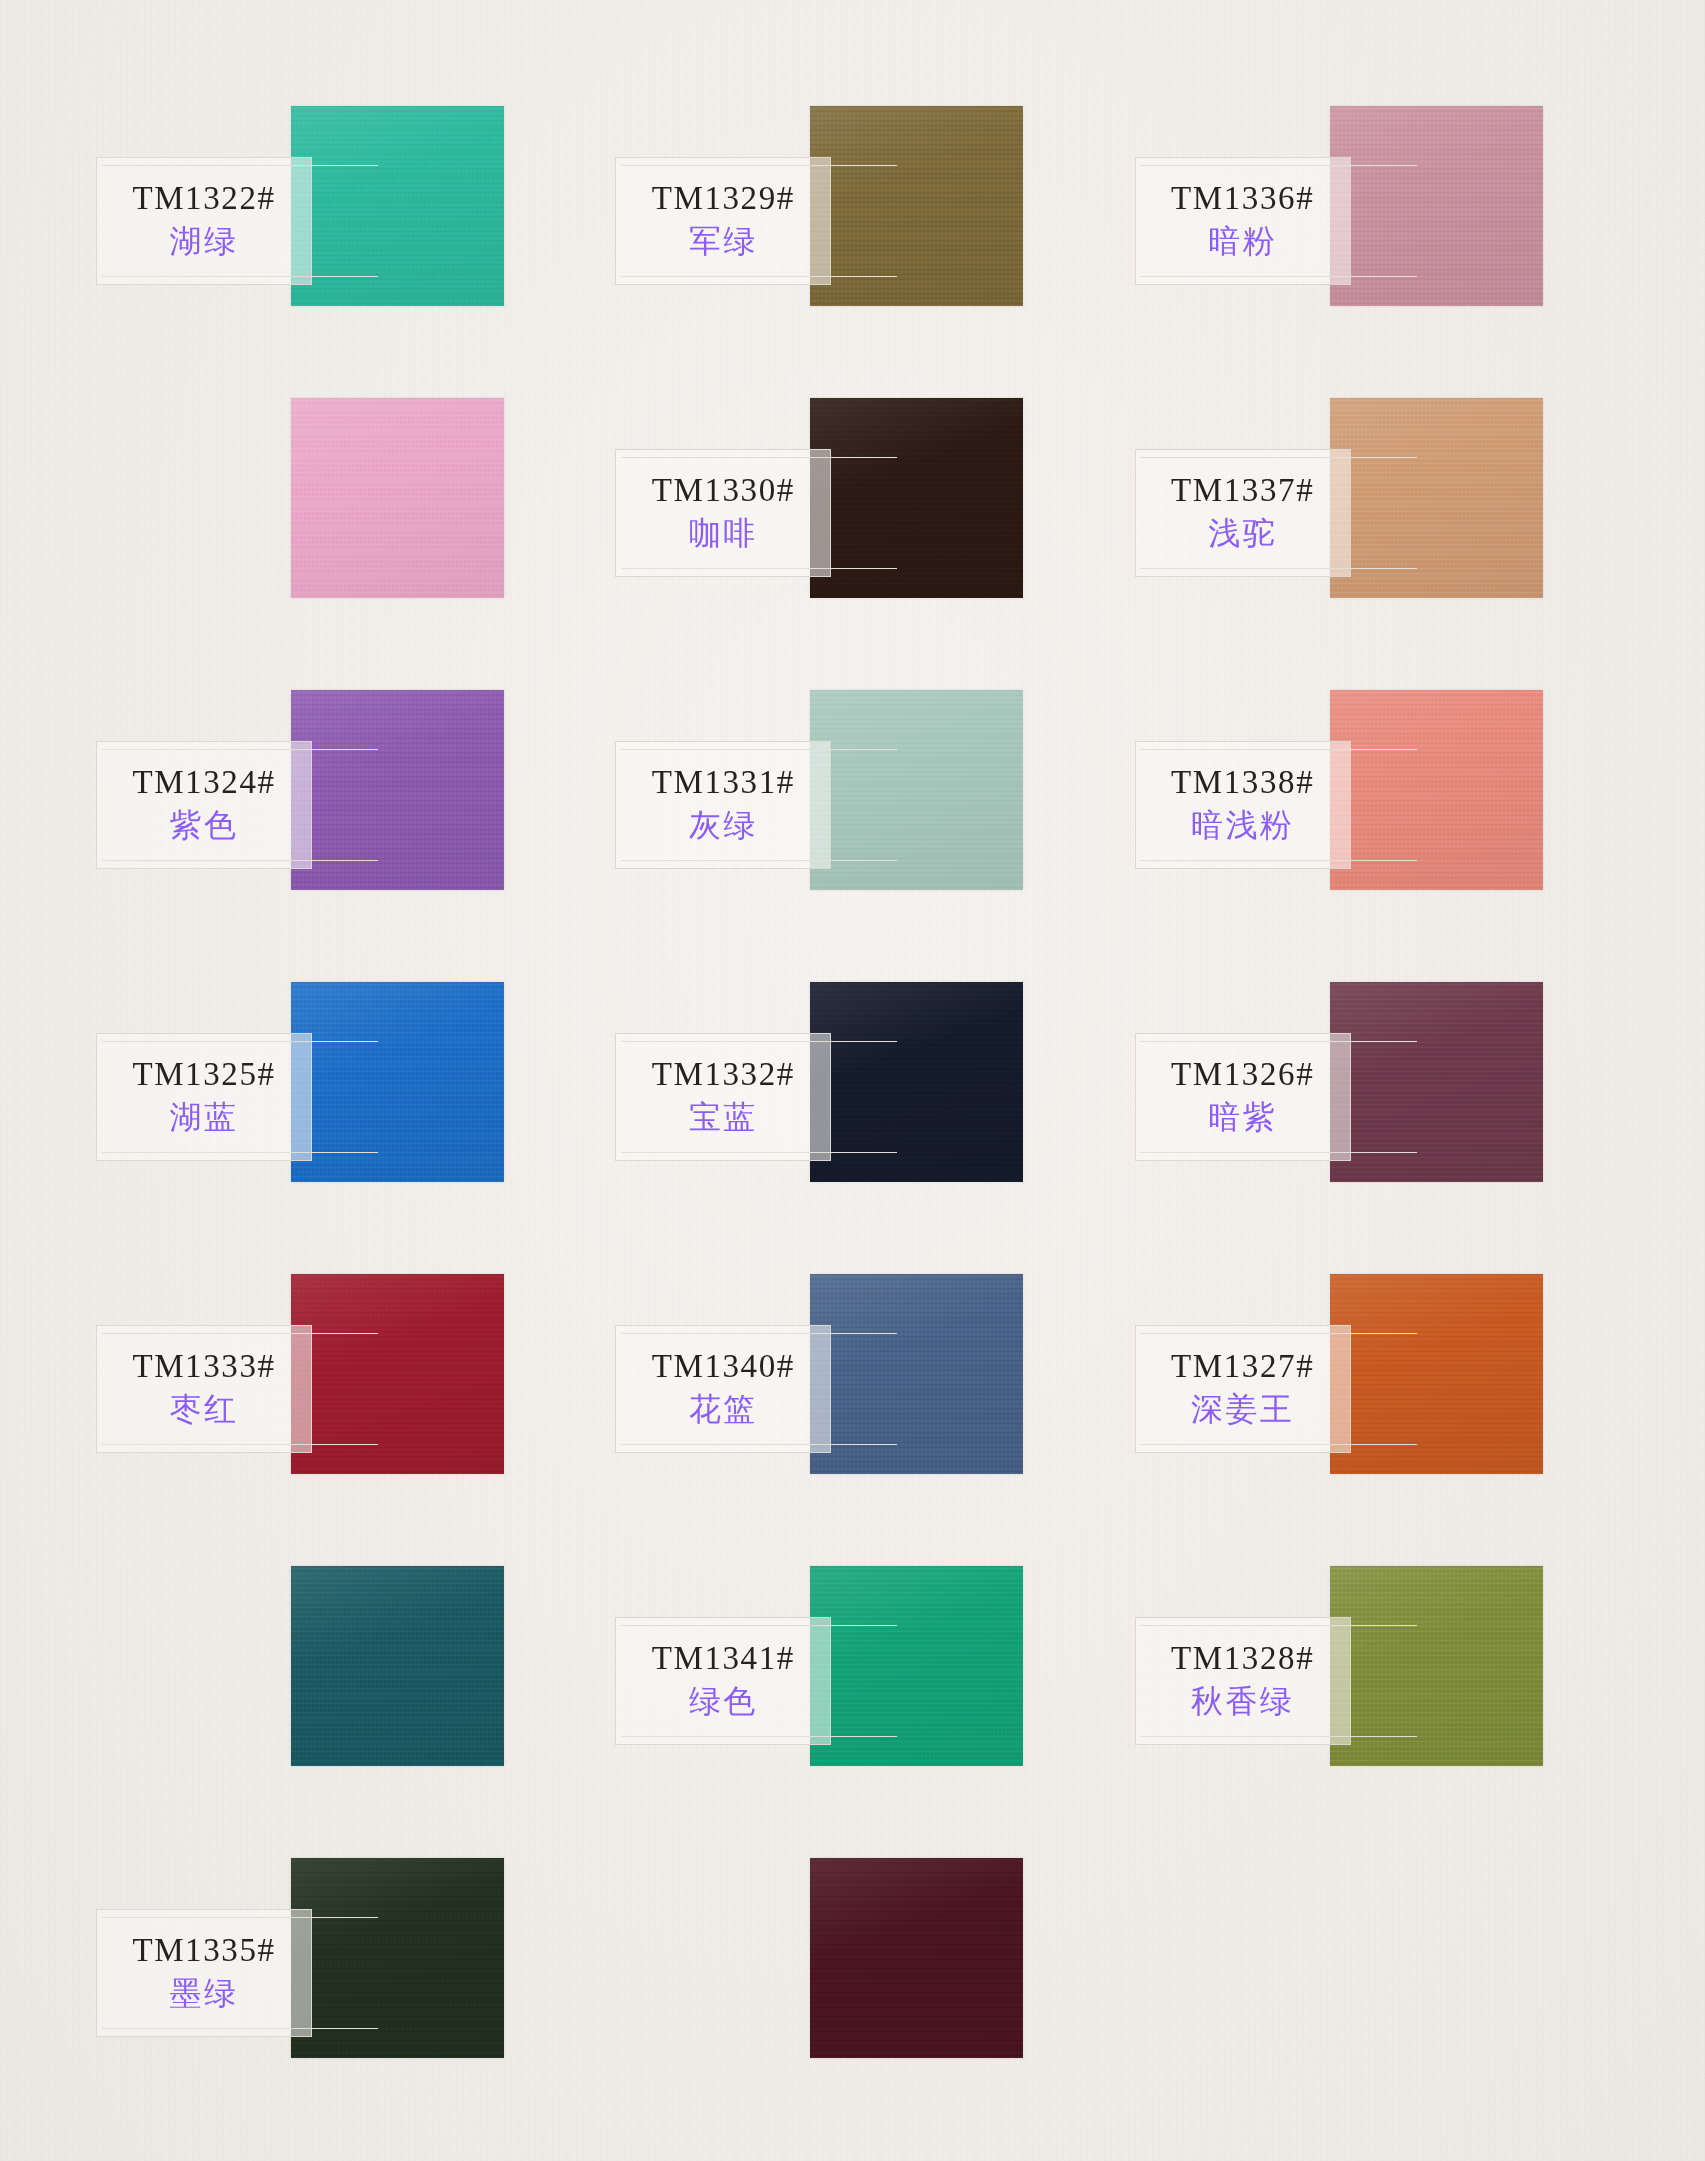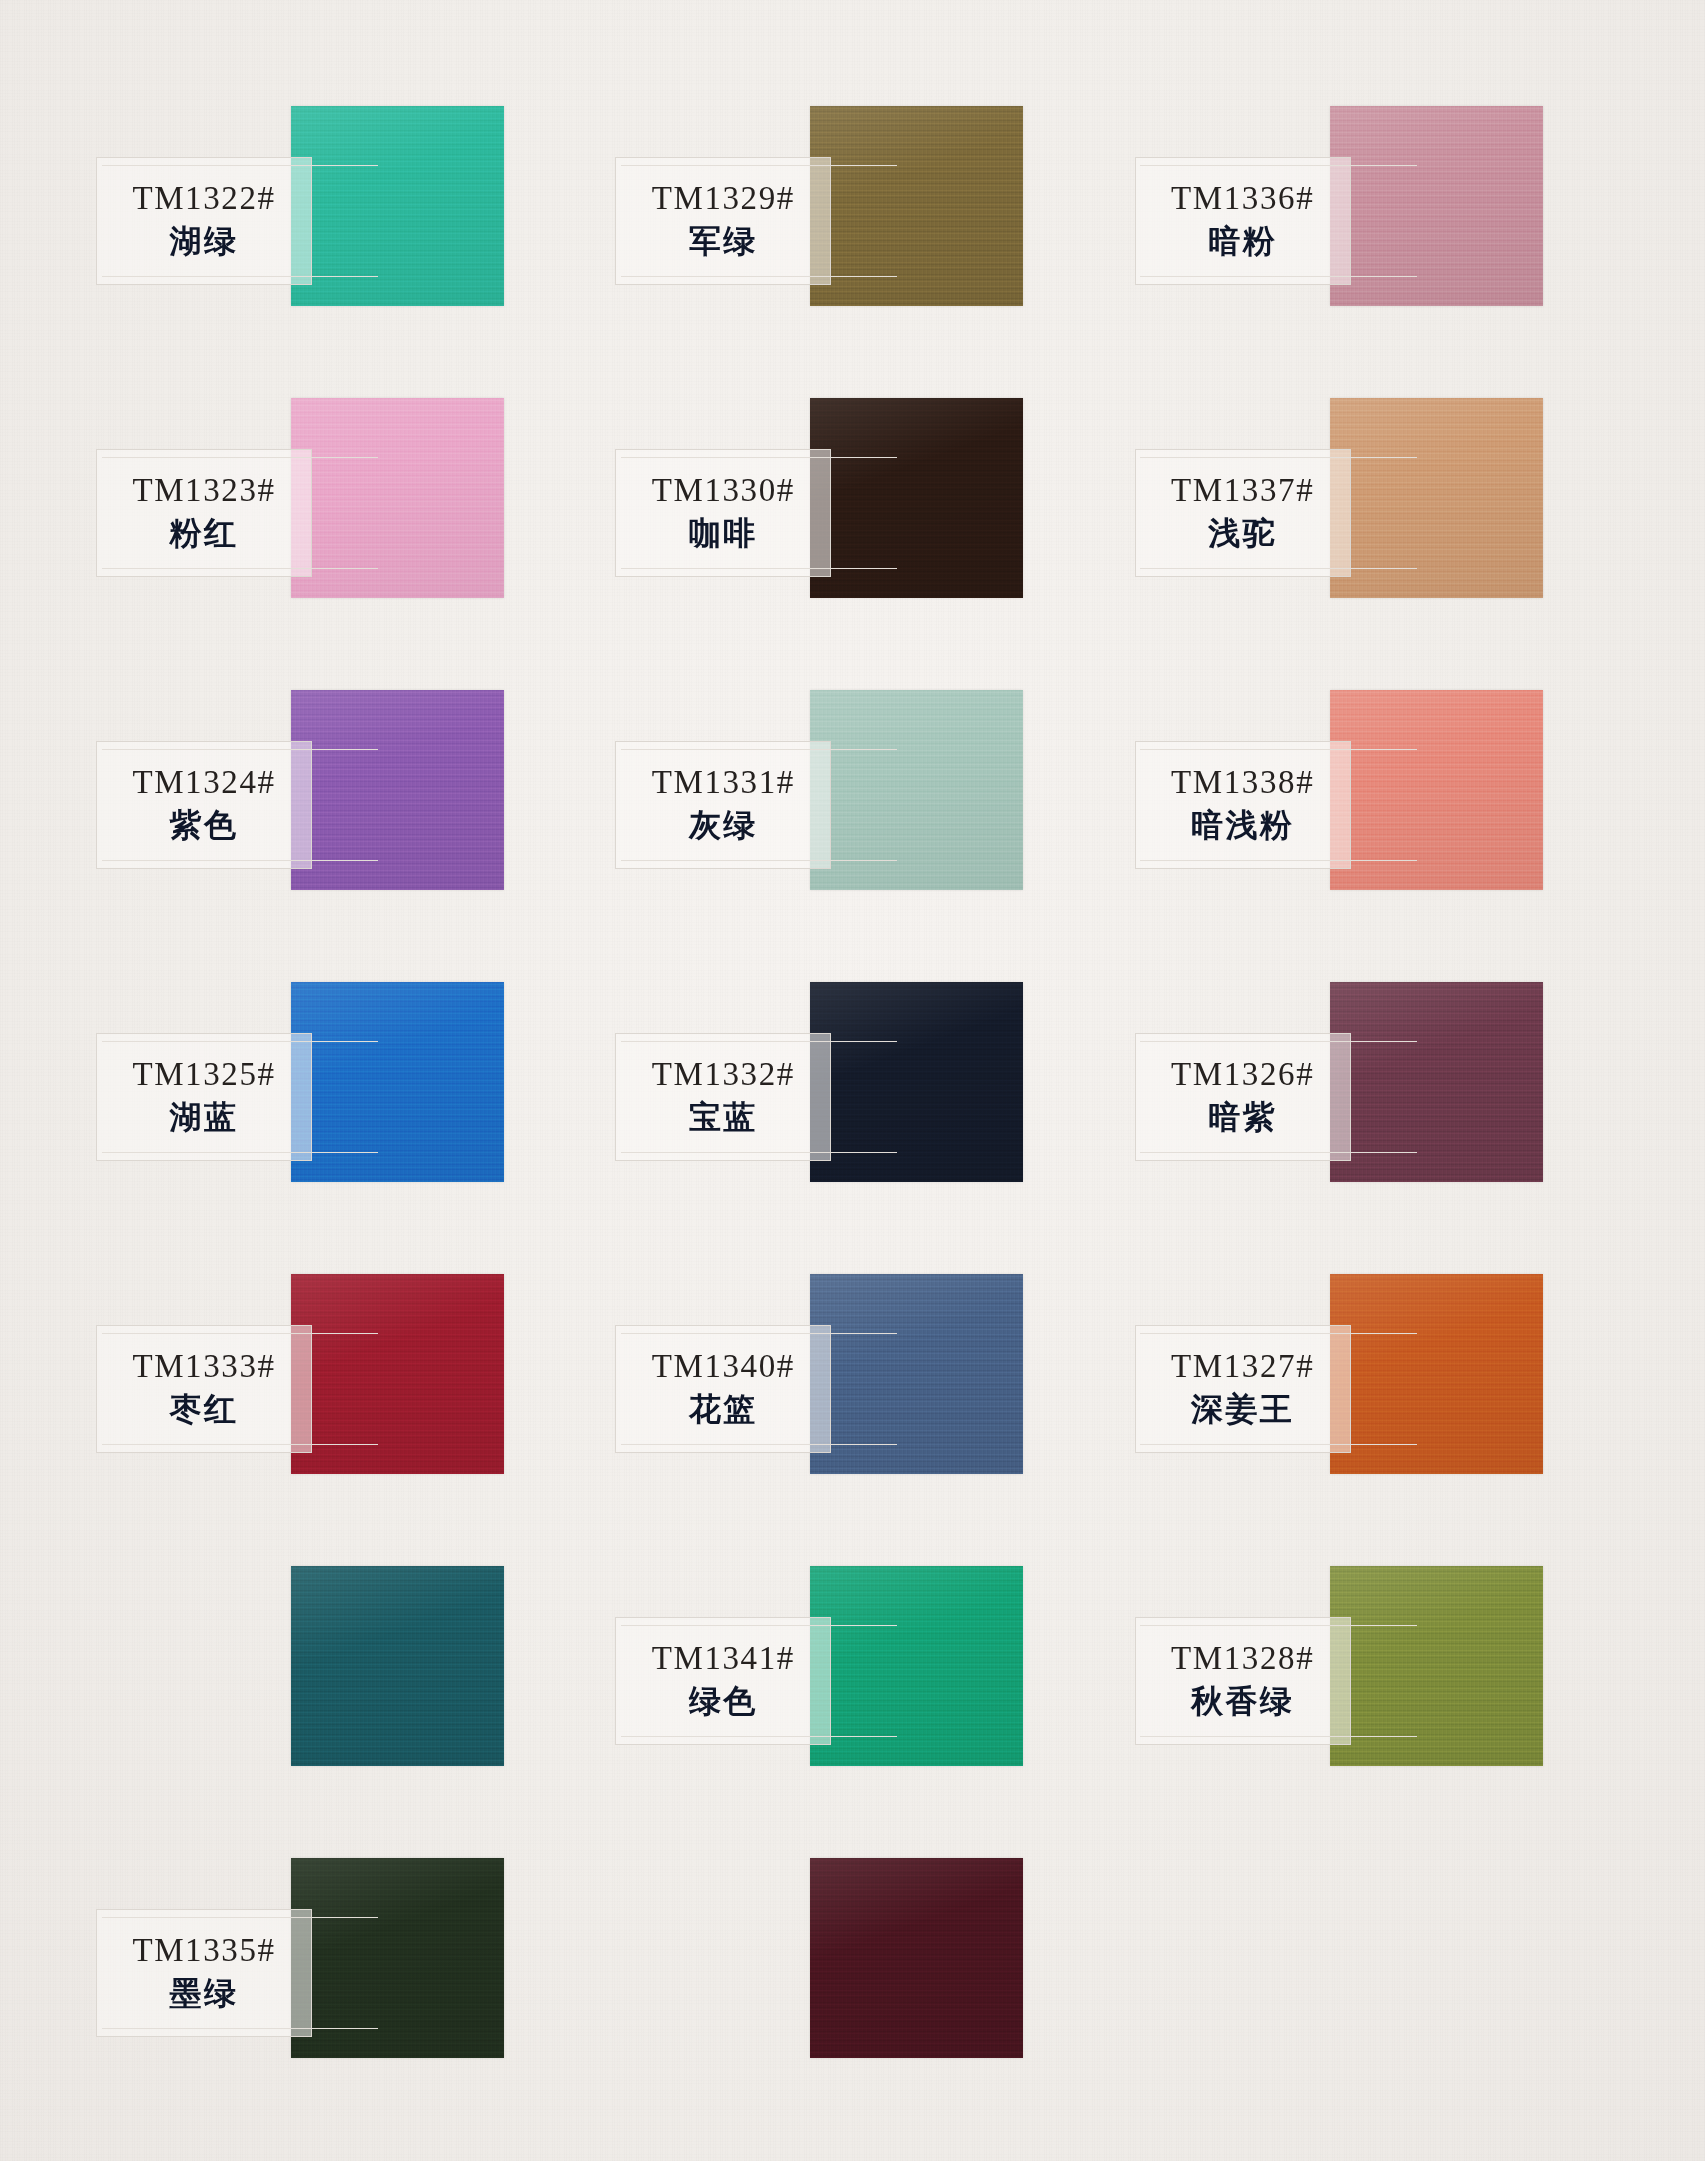--- a/index.html
+++ b/index.html
@@ -88,24 +88,24 @@
     font-size: 33px;
     letter-spacing: 1.6px;
     color: #25211f;
     line-height: 1.05;
     white-space: nowrap;
     position: relative;
     z-index: 3;
   }
   .name-text {
     font-family: "DejaVu Sans", "Liberation Sans", sans-serif;
-    font-weight: bold;
+    font-weight: normal;
     font-size: 32px;
     letter-spacing: 2.4px;
-    color: #0f172a;
+    color: #8b5cf6;
     line-height: 1.25;
     margin-top: 4.8px;
     white-space: nowrap;
     position: relative;
     z-index: 3;
   }
 
   
   .swatch-chip {
     position: absolute;
@@ -182,24 +182,20 @@
       <div class="label-plate">
         <div class="code-text">TM1336#</div>
         <div class="name-text">暗粉</div>
       </div>
     </div>
     <div class="swatch-card">
       <div class="swatch-chip" style="background-color: rgb(234, 167, 201);">
         <div class="weave"></div>
         <div class="sheen"></div>
       </div>
-      <div class="label-plate">
-        <div class="code-text">TM1323#</div>
-        <div class="name-text">粉红</div>
-      </div>
     </div>
     <div class="swatch-card">
       <div class="swatch-chip" style="background-color: rgb(43, 26, 19);">
         <div class="weave"></div>
         <div class="sheen"></div>
       </div>
       <div class="label-plate">
         <div class="code-text">TM1330#</div>
         <div class="name-text">咖啡</div>
       </div>

